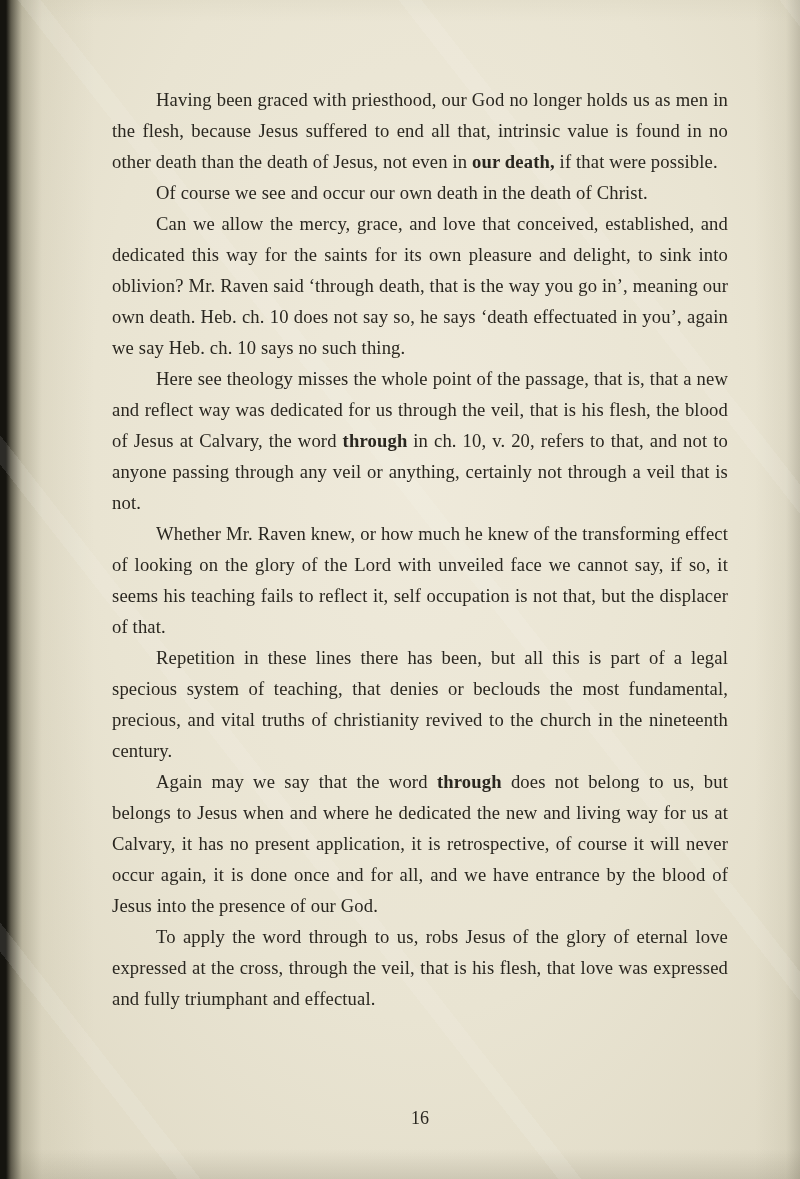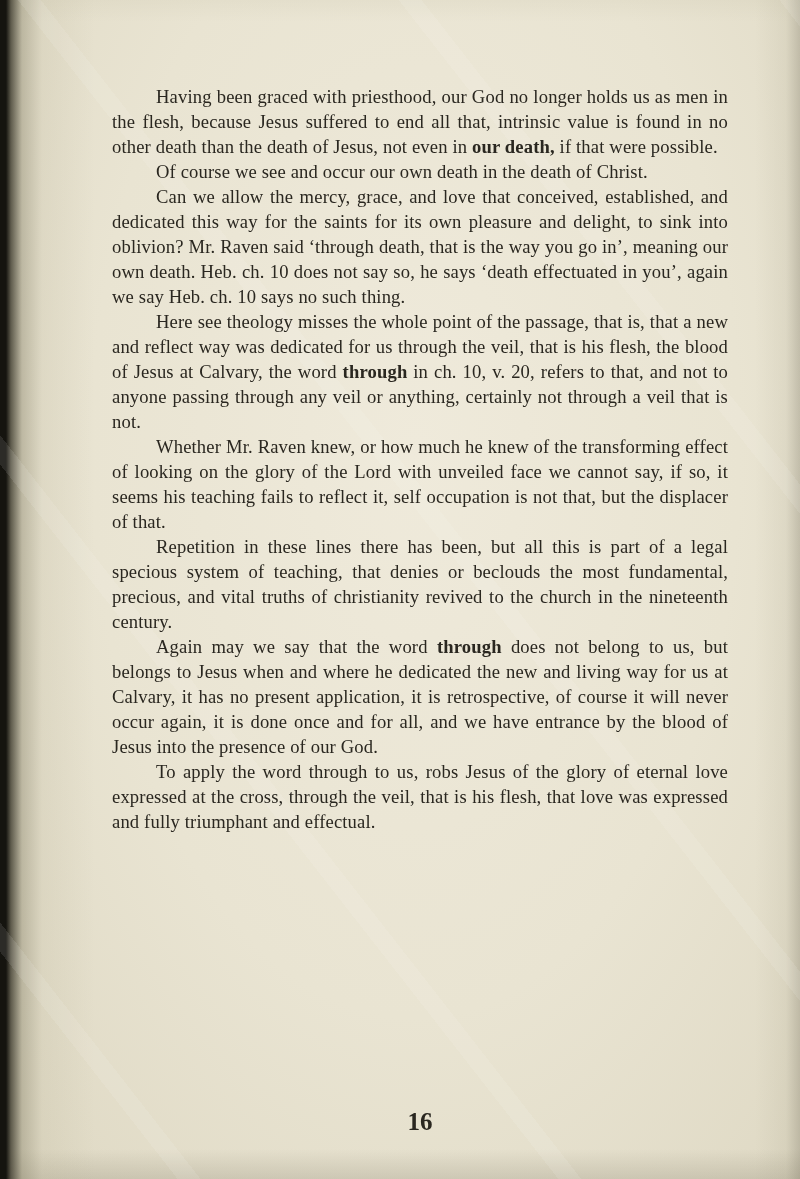--- a/index.html
+++ b/index.html
@@ -46,40 +46,39 @@
       rgba(255,255,255,0) 158px 300px);
     mix-blend-mode: lighten;
   }
   .text-block {
     position: absolute;
     left: 112px;
     top: 84px;
     width: 616px;
     color: #2a2720;
     font-size: 18.6px;
-    line-height: 25px;
+    line-height: 31px;
     text-align: justify;
     letter-spacing: 0.15px;
   }
   .text-block p {
     margin: 0;
     text-indent: 44px;
   }
   .text-block span.b {
     font-weight: bold;
   }
   .page-number {
     position: absolute;
     left: 112px;
     top: 1108px;
     width: 616px;
     text-align: center;
-    font-size: 25px;
+    font-size: 18px;
     color: #2a2720;
-    font-weight: bold;
   }
 </style>
 </head>
 <body>
 
 <div class="paper"></div>
 <div class="watermark"></div>
 
 <div class="text-block">
     <p><span>Having been graced with priesthood, our God no longer holds us as men in the flesh, because Jesus suffered to end all that, intrinsic value is found in no other death than the death of Jesus, not even in </span><span class="b">our death,</span><span> if that were possible.</span></p>

